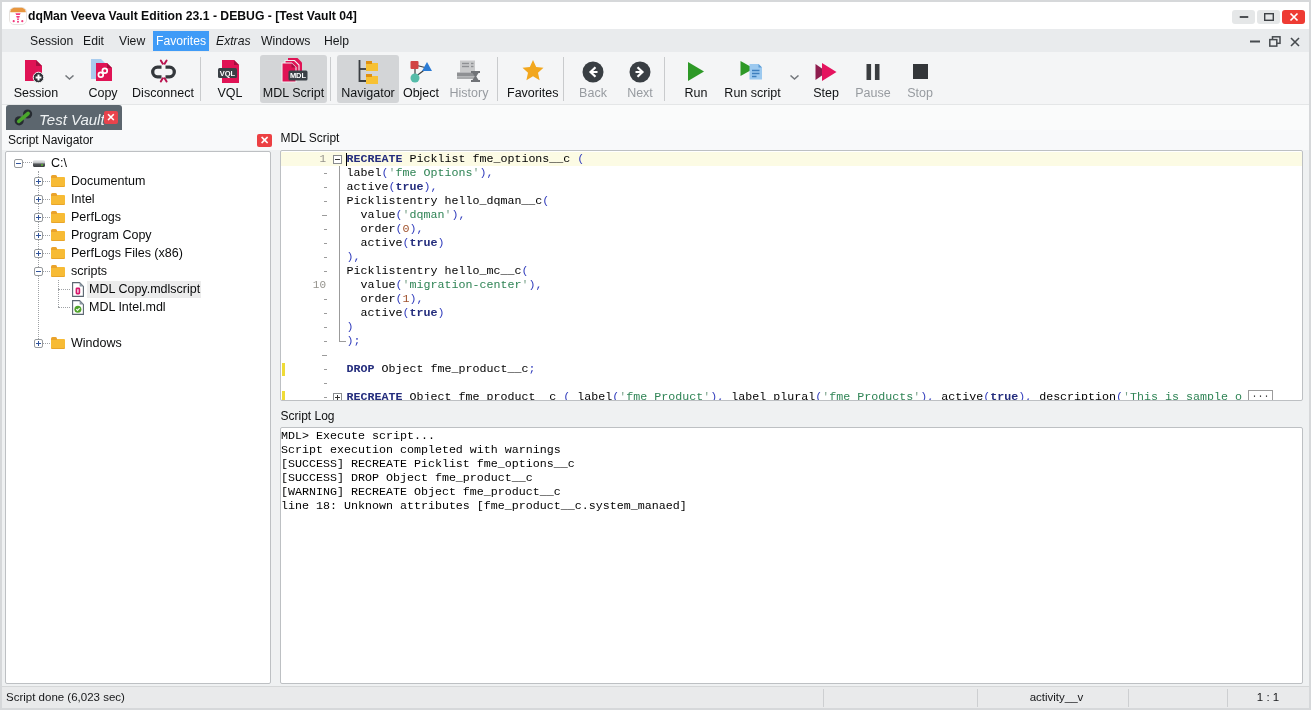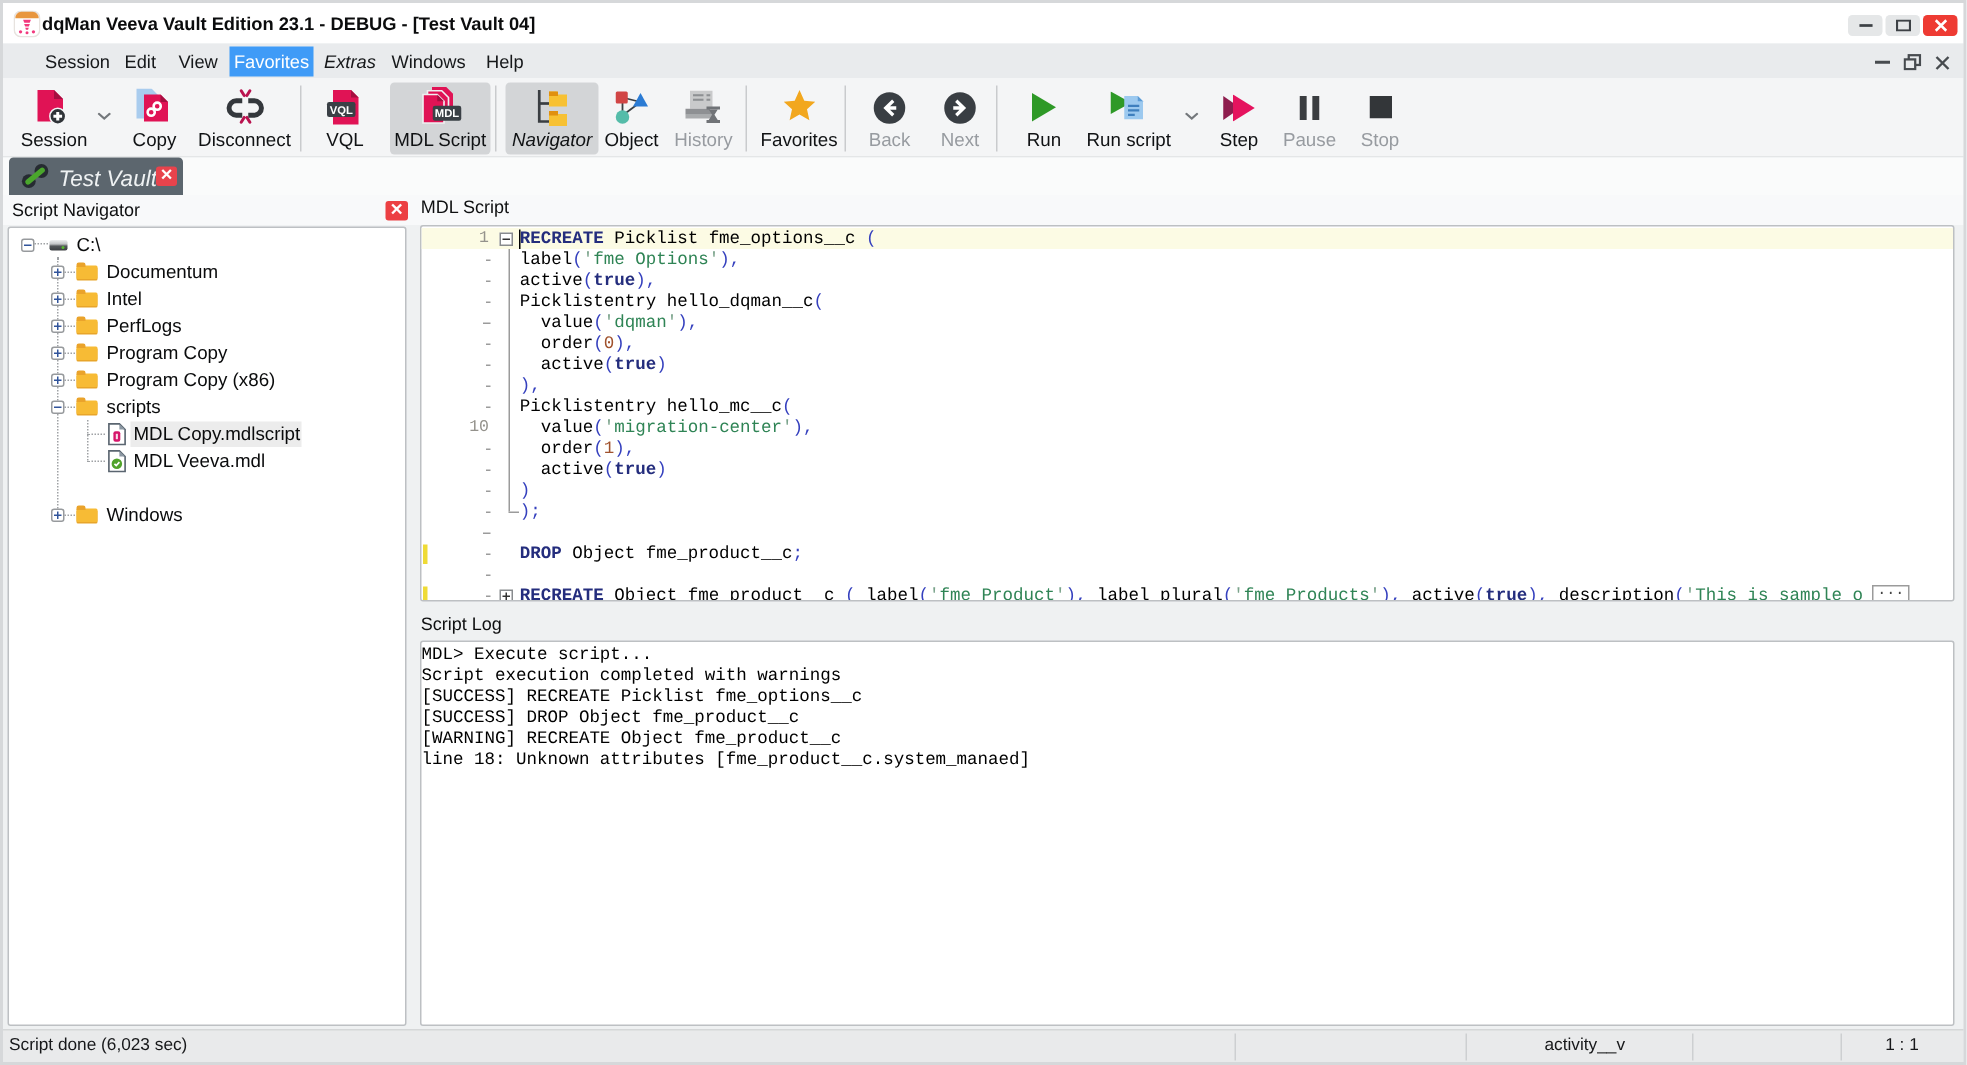--- a/index.html
+++ b/index.html
@@ -193,21 +193,21 @@
       <path d="M6 2.5 h9.5 l4.5 4.5 v14.5 h-14 z" fill="#E01355" stroke="#EFF0F1" stroke-width="1.1"></path>
       <path d="M3 5 h9.5 l4.5 4.5 v14.5 h-14 z" fill="#E01355" stroke="#EFF0F1" stroke-width="1.1"></path>
       <path d="M12.5 5 l4.5 4.5 h-4.5 z" fill="#A60E40"></path>
       <rect x="9.5" y="12.5" width="19" height="10" rx="1.5" fill="#3A4046"></rect>
       <text x="19" y="20.3" font-family="Liberation Sans,sans-serif" font-size="7.5" font-weight="bold" fill="#fff" text-anchor="middle">MDL</text>
     </svg>
     <div class="lbl">MDL Script</div>
   </div>
   <div class="tsep" style="left:328px;"></div>
 
-  <div class="tbtn" style="left:335px;width:62px;font-style:italic;">
+  <div class="tbtn" style="left:335px;width:62px;">
     <svg width="24" height="26" viewBox="0 0 24 26" style="margin:3px auto 0;display:block">
       <path d="M3.5 2 v21 h7" fill="none" stroke="#3A3E42" stroke-width="1.8"></path>
       <path d="M3.5 11 h7" fill="none" stroke="#3A3E42" stroke-width="1.8"></path>
       <g>
         <path d="M10 3 h5 l1 2 h6 v8 h-12 z" fill="#F7C133"></path>
         <rect x="10" y="3" width="6" height="3" fill="#E09010"></rect>
         <path d="M10 16 h5 l1 2 h6 v8 h-12 z" fill="#F7C133"></path>
         <rect x="10" y="16" width="6" height="3" fill="#E09010"></rect>
       </g>
     </svg>
@@ -397,21 +397,21 @@
     <div class="txt" style="left:65px;">Program Copy</div>
   </div>
 
   <div class="trow" style="top:92px;">
     <div class="doth" style="left:37px;top:9px;width:7px;"></div>
     <div class="expander" style="left:28px;top:4.5px;">
         <div class="h"></div>
         <div class="v"></div>
       </div>
     <div class="folder" style="left:44.5px;top:5px;"></div>
-    <div class="txt" style="left:65px;">Program Copy (x86)</div>
+    <div class="txt" style="left:65px;">PerfLogs Files (x86)</div>
   </div>
 
   <div class="trow" style="top:110px;">
     <div class="doth" style="left:37px;top:9px;width:7px;"></div>
     <div class="expander" style="left:28px;top:4.5px;">
         <div class="h"></div>
       </div>
     <div class="folder" style="left:44.5px;top:5px;"></div>
     <div class="txt" style="left:65px;">scripts</div>
   </div>
@@ -429,21 +429,21 @@
   </div>
 
   <div class="trow" style="top:146px;">
     <div class="doth" style="left:52px;top:9px;width:12px;"></div>
     <svg style="position:absolute;left:66px;top:1.5px;" width="12" height="15" viewBox="0 0 12 15">
       <path d="M0.6 0.6 h7 l3.8 3.8 v10 h-10.8 z" fill="#fff" stroke="#5A6570" stroke-width="1.1"></path>
       <path d="M7.6 0.6 l3.8 3.8 h-3.8 z" fill="#8C98A3"></path>
       <circle cx="5.9" cy="9.2" r="3.5" fill="#51A32B"></circle>
       <path d="M4.3 9.2 l1.2 1.2 2.1-2.3" fill="none" stroke="#fff" stroke-width="1.1"></path>
     </svg>
-    <div class="txt" style="left:83px;">MDL Veeva.mdl</div>
+    <div class="txt" style="left:83px;">MDL Intel.mdl</div>
   </div>
 
 
   <div class="trow" style="top:182px;">
     <div class="doth" style="left:37px;top:9px;width:7px;"></div>
     <div class="expander" style="left:28px;top:4.5px;">
         <div class="h"></div>
         <div class="v"></div>
       </div>
     <div class="folder" style="left:44.5px;top:5px;"></div>

